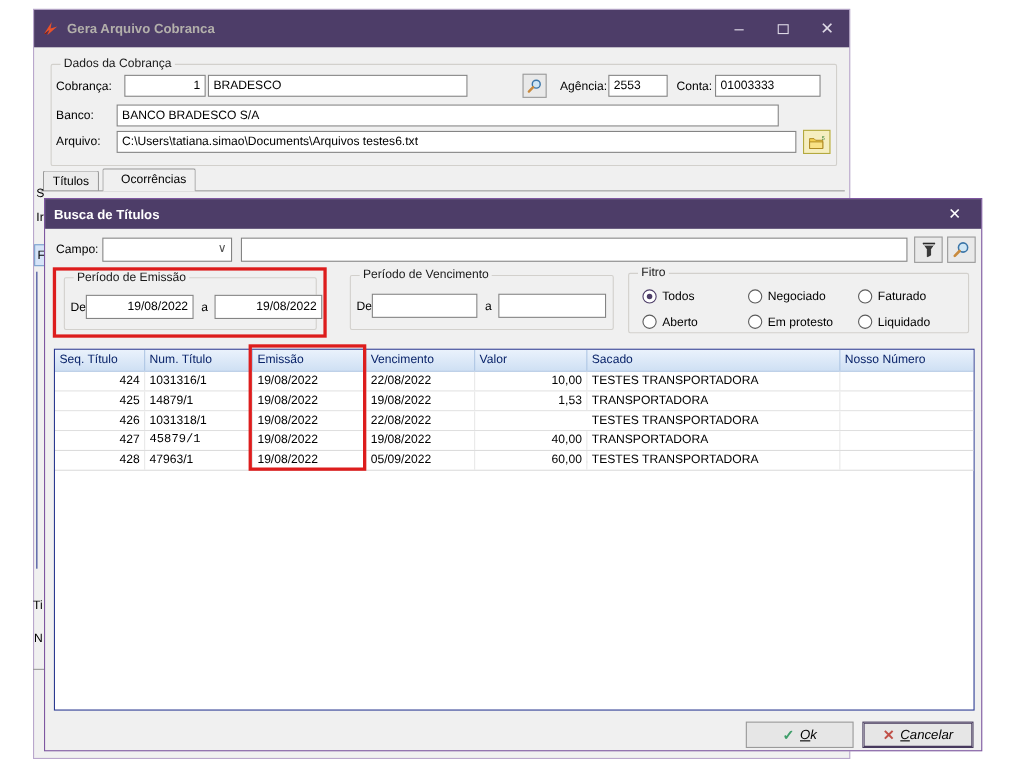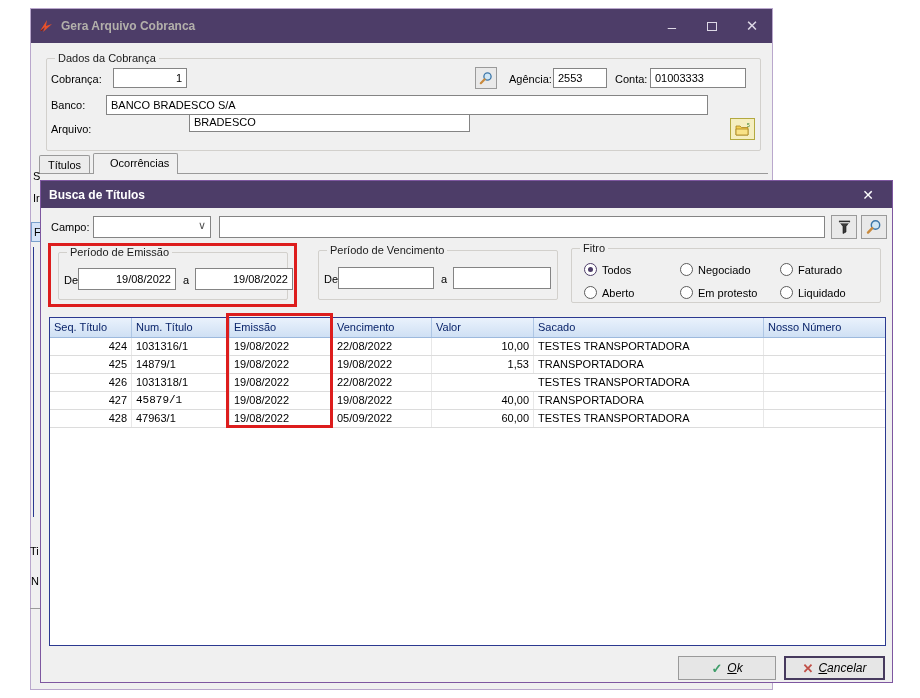--- a/index.html
+++ b/index.html
@@ -105,36 +105,37 @@
           </span>
         <span class="wbtn">✕</span>
       </div>
     </div>
 
     <div class="groupbox" style="left:15px;top:49px;width:715px;height:93px;">
       <span class="gtitle">Dados da Cobrança</span>
     </div>
     <span class="lbl" style="left:20px;top:64px;">Cobrança:</span>
     <input class="tin ra" style="left: 82px; top: 59px; width: 74px; height: 20px;" value="1">
-    <input class="tin" style="left: 158px; top: 59px; width: 281px; height: 20px; margin-top: 44px;" value="BRADESCO">
+    <input class="tin" style="left: 158px; top: 59px; width: 236px; height: 20px;" value="BRADESCO">
     <span class="sqbtn" style="left:444px;top:58px;width:22px;height:22px;">
       <svg width="14" height="14" viewBox="0 0 14 14">
         <circle cx="8.5" cy="5.5" r="3.6" fill="#cfe6f5" stroke="#3c76a8" stroke-width="1.3"></circle>
         <line x1="5.7" y1="8.3" x2="1.8" y2="12.2" stroke="#c98a3d" stroke-width="2.2" stroke-linecap="round"></line>
       </svg>
     </span>
     <span class="lbl" style="left:478px;top:64px;">Agência:</span>
     <input class="tin" style="left: 522px; top: 59px; width: 54px; height: 20px;" value="2553">
     <span class="lbl" style="left:584px;top:64px;">Conta:</span>
     <input class="tin" style="left: 619px; top: 59px; width: 96px; height: 20px;" value="01003333">
 
     <span class="lbl" style="left:20px;top:90px;">Banco:</span>
     <input class="tin" style="left: 75px; top: 86px; width: 602px; height: 20px;" value="BANCO BRADESCO S/A">
 
     <span class="lbl" style="left:20px;top:114px;">Arquivo:</span>
+    <input class="tin" style="left: 75px; top: 110px; width: 618px; height: 20px;" value="C:\Users\tatiana.simao\Documents\Arquivos testes6.txt">
     <span class="sqbtn" style="left:699px;top:109px;width:25px;height:22px;background:#f5eec0;border-color:#b3a93f;">
       <svg width="15" height="13" viewBox="0 0 15 13">
         <path d="M1,3 L5,3 L6.5,4.5 L13,4.5 L13,12 L1,12 Z" fill="#f3cf52" stroke="#a8831d" stroke-width="0.8"></path>
         <path d="M1,6 L13,6 L13,12 L1,12 Z" fill="#f9e286" stroke="#a8831d" stroke-width="0.8"></path>
         <text x="12" y="4" font-size="5" fill="#2c7a2c">5</text>
       </svg>
     </span>
 
     <div class="tab" style="left:8px;top:146px;height:19px;">
       <span>Títulos</span>

